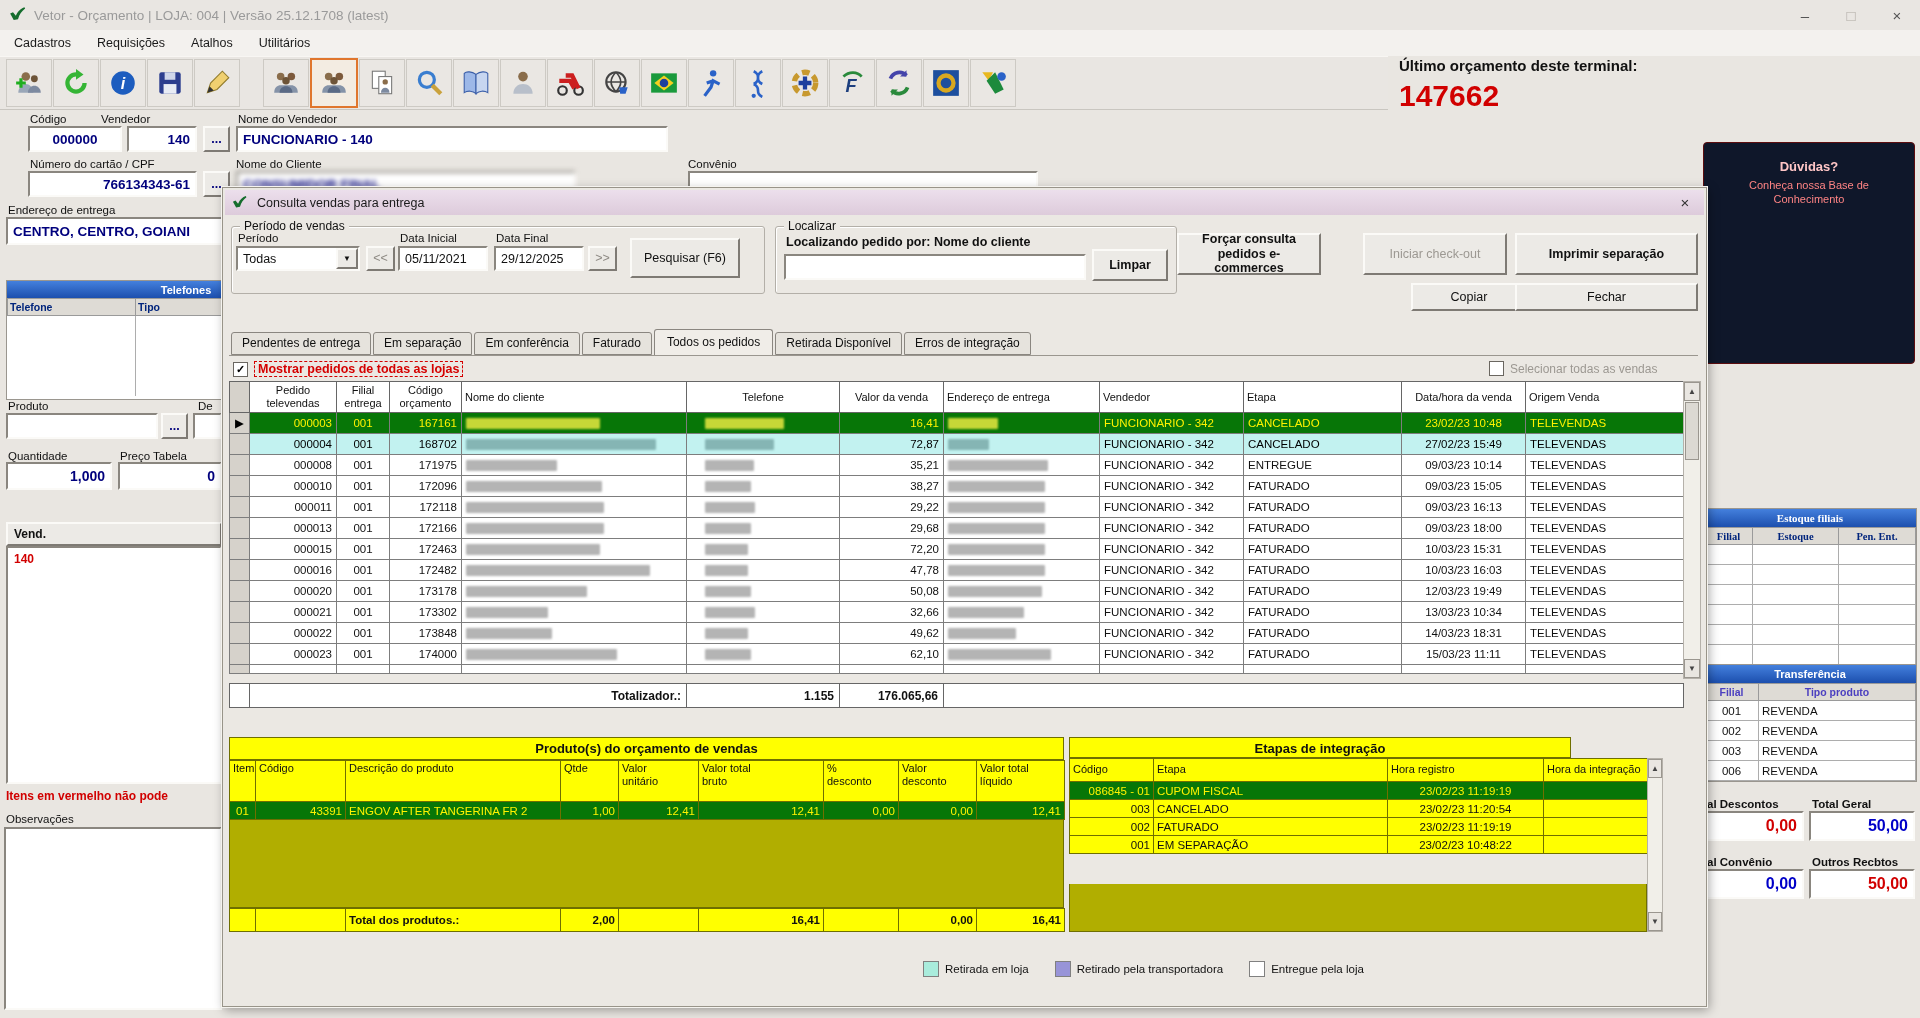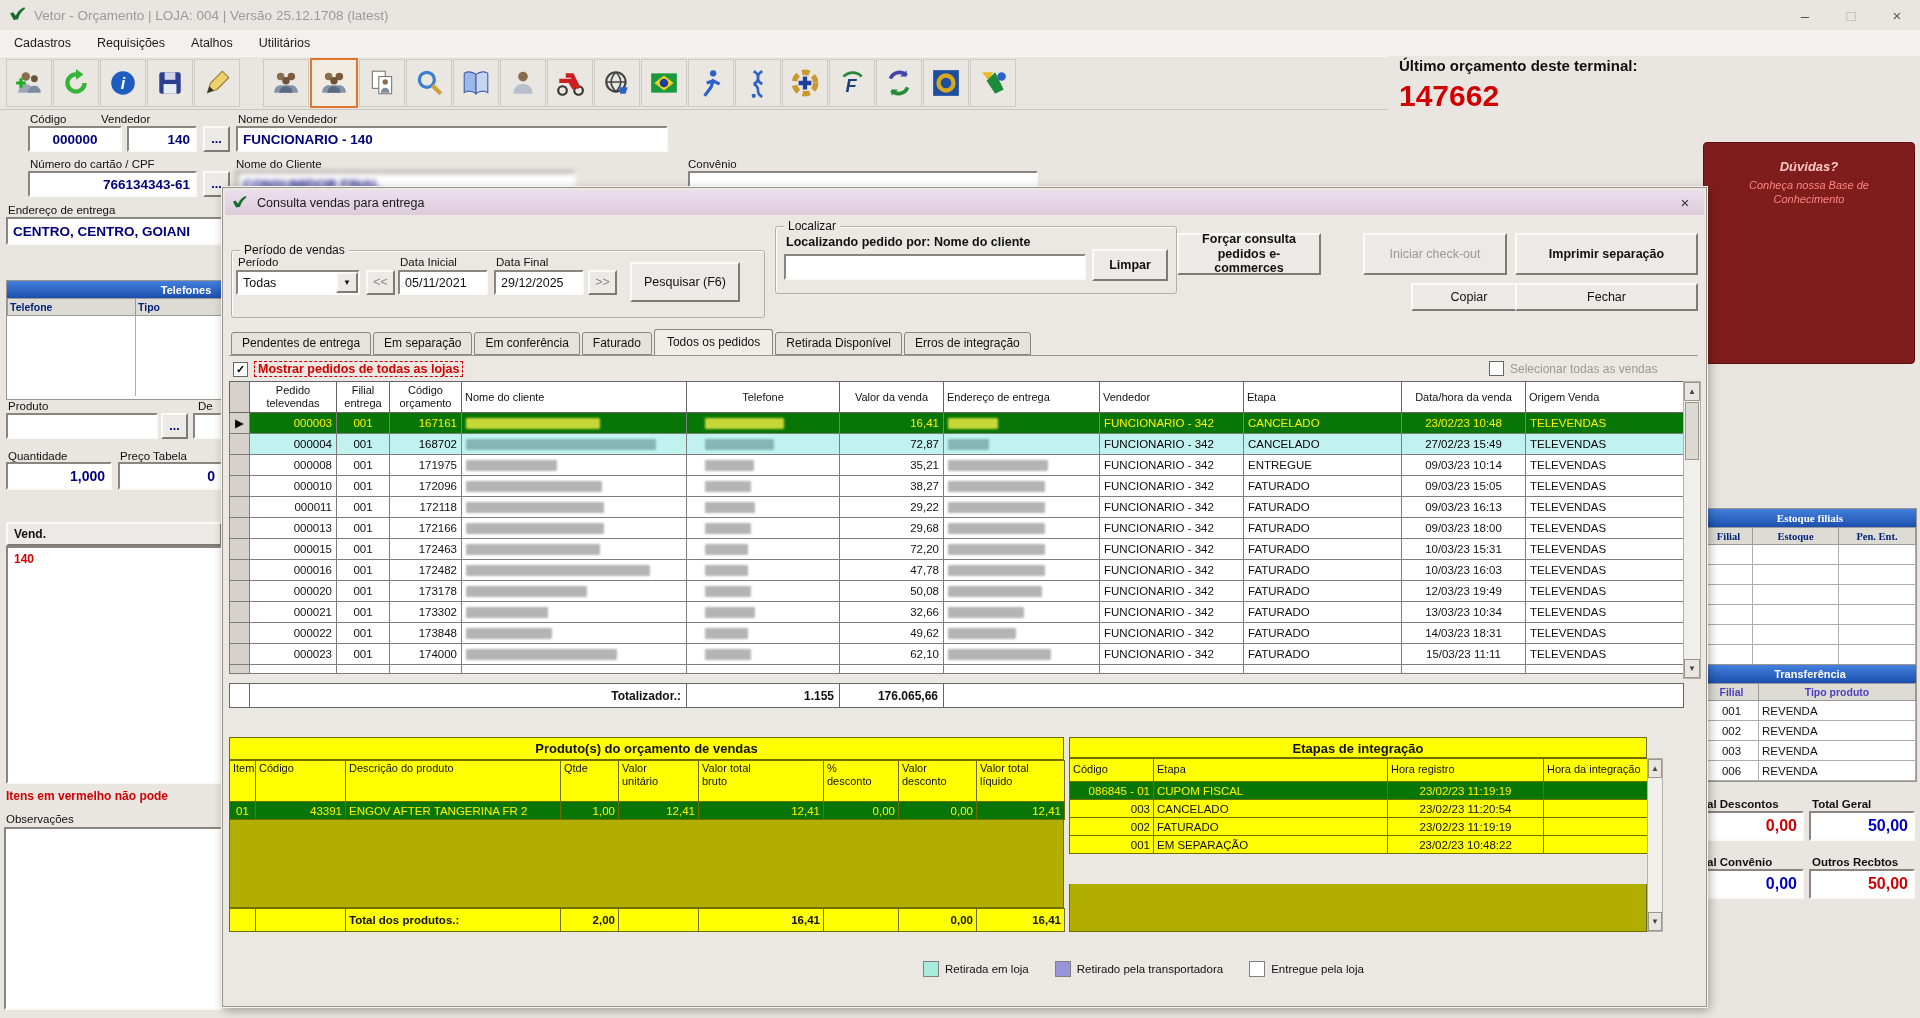--- a/index.html
+++ b/index.html
@@ -295,21 +295,21 @@
 
 <div class="abs raised" style="left:6px;top:522px;width:216px;height:24px;box-sizing:border-box;display:flex;align-items:center;padding:0 6px;font-size:12px;font-weight:bold;">Vend.</div>
 <div class="abs sunken" style="left:6px;top:546px;width:216px;height:238px;box-sizing:border-box;">
   <div style="color:#d10000;font-weight:bold;font-size:12px;padding:4px 6px;">140</div>
 </div>
 
 <div class="abs" style="left:6px;top:789px;width:216px;overflow:hidden;color:#d10000;font-weight:bold;font-size:12px;white-space:nowrap;">Itens em vermelho não pode</div>
 <div class="abs lbl" style="left:6px;top:813px;">Observações</div>
 <div class="abs sunken" style="left:4px;top:827px;width:218px;height:183px;box-sizing:border-box;"></div>
 
-<div class="abs" style="left:1703px;top:142px;width:212px;height:222px;background:#7f1d1d;border:1px solid #5c0d0f;border-radius:4px;box-sizing:border-box;text-align:center;font-style:italic;">
+<div class="abs" style="left:1703px;top:142px;width:212px;height:222px;background:#0f172a;border:1px solid #5c0d0f;border-radius:4px;box-sizing:border-box;text-align:center;">
   <div style="margin-top:16px;font-size:13px;font-weight:bold;color:#ffc6c6;">Dúvidas?</div>
   <div style="margin:4px auto 0;width:160px;font-size:11px;color:#ff8484;line-height:1.3;">Conheça nossa Base de Conhecimento</div>
 </div>
 
 <div class="abs" style="left:1703px;top:508px;width:212px;border:1px solid #9a968f;background:#4c1d95;font-family:Liberation Serif, serif;">
   <div class="bluehdr" style="height:18px;">Estoque filiais</div>
   <table class="mini">
       <colgroup>
         <col style="width:48px">
         <col style="width:86px">
@@ -401,21 +401,21 @@
     <span style="margin-left:6px;width:18px;height:18px;">
       <svg width="18" height="18" viewBox="0 0 28 28">
           <path d="M3 12l4-2 4 5c3-7 7-10 12-12l1 2c-5 4-8 8-10 15l-6 1z" fill="#156d2d"></path>
         </svg>
     </span>
     <span style="margin-left:8px;font-size:12.5px;color:#1a1a1a;">Consulta vendas para entrega</span>
     <span style="flex:1"></span>
     <span style="width:26px;text-align:center;font-size:15px;color:#333;margin-right:6px;">×</span>
   </div>
 
-  <div class="abs groupbox" style="left:8px;top:38px;width:532px;height:66px;margin-top:24px;">
+  <div class="abs groupbox" style="left:8px;top:38px;width:532px;height:66px;">
     <span class="grouplabel">Período de vendas</span>
     <div class="abs lbl" style="left:6px;top:5px;">Período</div>
     <div class="abs sunken" style="left:4px;top:19px;width:124px;height:25px;box-sizing:border-box;display:flex;">
       <span class="fieldtxt" style="flex:1;font-size:12.5px;">Todas</span>
       <span class="raised btn" style="width:18px;font-size:8px;">▼</span>
     </div>
     <div class="abs raised btn" style="left:134px;top:19px;width:29px;height:25px;box-sizing:border-box;color:#8e8a84;">&lt;&lt;</div>
     <div class="abs lbl" style="left:168px;top:5px;">Data Inicial</div>
     <div class="abs sunken fieldtxt" style="left:166px;top:19px;width:90px;height:25px;box-sizing:border-box;font-size:12.5px;">05/11/2021</div>
     <div class="abs lbl" style="left:264px;top:5px;">Data Final</div>
@@ -845,21 +845,21 @@
               <td></td>
               <td class="r">0,00</td>
               <td class="r">16,41</td>
             </tr>
           </tbody>
         </table>
       </div>
   </div>
 
   <div class="abs" style="left:846px;top:549px;width:594px;height:195px;">
-    <div class="ytitle" style="width:578px;box-sizing:border-box;">Etapas de integração</div>
+    <div class="ytitle" style="width:502px;box-sizing:border-box;">Etapas de integração</div>
     <div>
         <table class="ytable" style="width:578px">
           <colgroup>
             <col style="width:84px">
             <col style="width:234px">
             <col style="width:156px">
             <col style="width:104px">
           </colgroup>
           <tbody>
             <tr>

